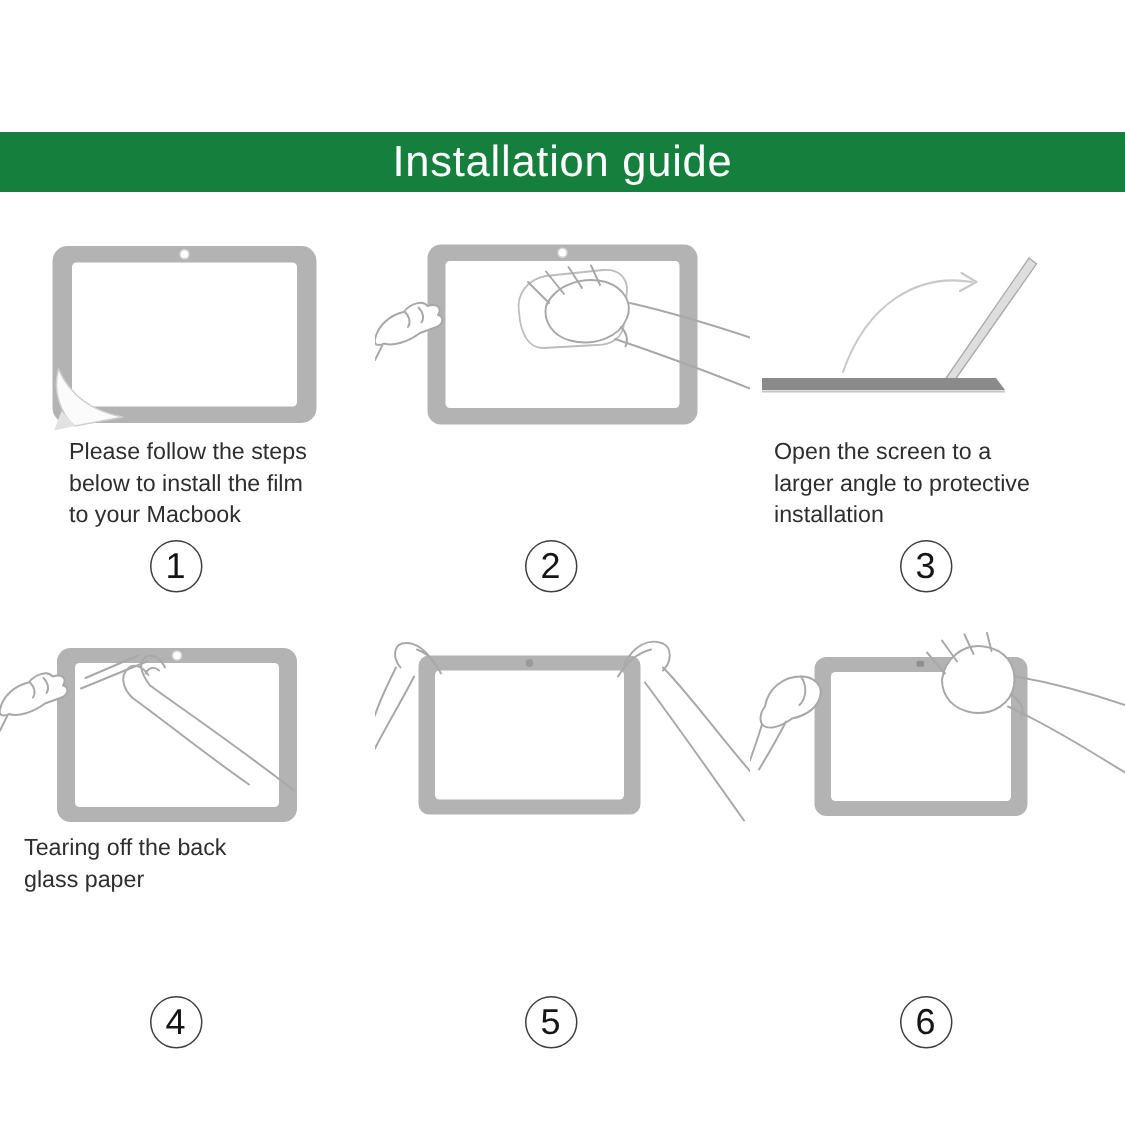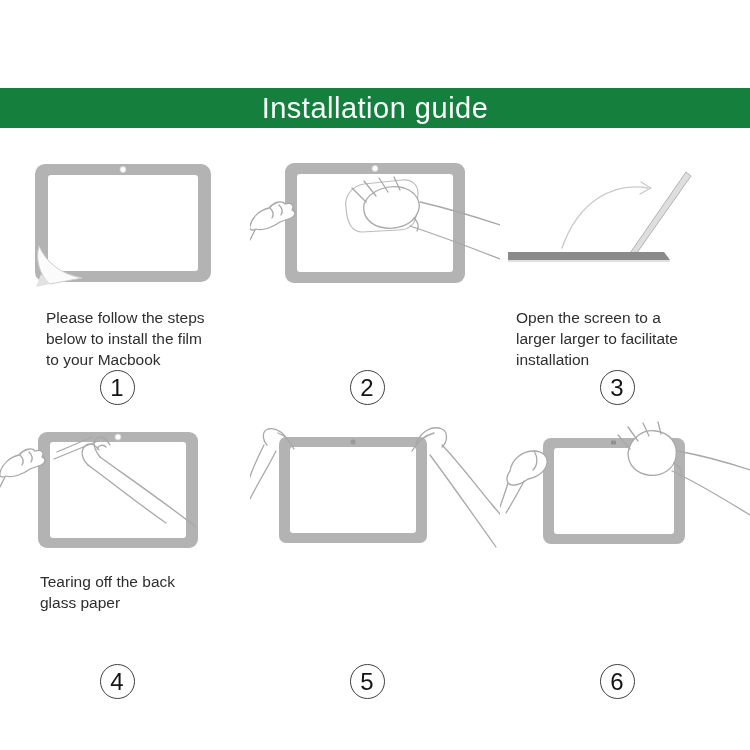--- a/index.html
+++ b/index.html
@@ -8,25 +8,25 @@
   .banner{position:absolute;top:44px;left:0;width:750px;height:40px;background:#15803d;
           display:flex;align-items:center;justify-content:center;margin-top:44px;}
   .banner-title{color:#ffffff;font-size:29px;letter-spacing:0.5px;font-weight:400;}
   .steps{position:absolute;top:130px;left:0;width:750px;}
   .row{display:grid;grid-template-columns:repeat(3,250px);}
   .row1{height:275px;}
   .row2{height:300px;margin-top:10px;}
   .cell{display:flex;flex-direction:column;}
   .illus{flex:none;}
   .illus svg{display:block;}
-  .caption{font-size:15.5px;line-height:21px;color:#2e2e2e;white-space:pre-line;margin-top:19px;}
+  .caption{font-size:15.5px;line-height:21px;color:#2e2e2e;white-space:pre-line;margin-top:3px;}
   .c1 .caption{padding-left:46px;}
   .c2 .caption{padding-left:33px;}
   .c3 .caption{padding-left:16px;}
-  .c4 .caption{padding-left:40px;}
+  .c4 .caption{padding-left:16px;}
   .c5 .caption{padding-left:17px;}
   .c6 .caption{padding-left:14px;}
   .badge{margin-top:auto;align-self:center;transform:translateX(-8px);
          width:33px;height:33px;border:1.6px solid #3f3f3f;border-radius:50%;
          display:flex;align-items:center;justify-content:center;
          font-size:24px;color:#151515;}
   .row1 .badge{margin-bottom:10px;}
   .row2 .badge{margin-bottom:16px;}
   .ln{fill:none;stroke:#a8a8a8;stroke-width:1.3;stroke-linecap:round;stroke-linejoin:round;}
   .lnfill{fill:#ffffff;stroke:#a8a8a8;stroke-width:1.3;stroke-linecap:round;stroke-linejoin:round;}
@@ -91,21 +91,21 @@
             <path class="soft" d="M62,118 C78,72 112,52 148,58"></path>
             <path d="M141,52 L151,58 L140,64" fill="none" stroke="#c9c9c9" stroke-width="1.4" stroke-linecap="round" stroke-linejoin="round"></path>
 
             <path d="M128,126 L186,42 L191,46 L134,127 Z" fill="#dedede" stroke="#ababab" stroke-width="0.9"></path>
 
             <path d="M8,122 L164,122 L170,130 L8,130 Z" fill="#8a8a8a"></path>
             <path d="M8,131 L170,131" stroke="#c4c4c4" stroke-width="1.2"></path>
           </svg>
         </div>
         <div class="caption">Open the screen to a
-larger larger to facilitate
+larger angle to protective
 installation</div>
         <div class="badge">3</div>
       </div>
     </div>
 
     <div class="row row2">
 
       <div class="cell c4">
         <div class="illus">
           <svg width="250" height="137" viewBox="0 0 250 137">

